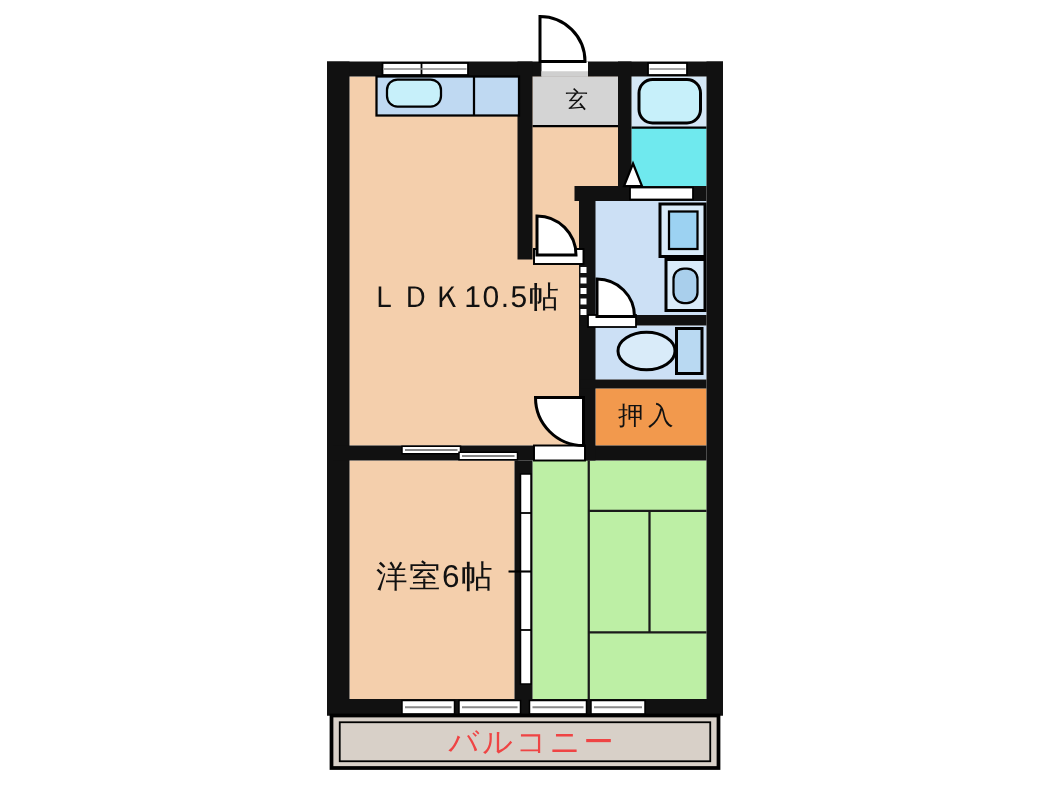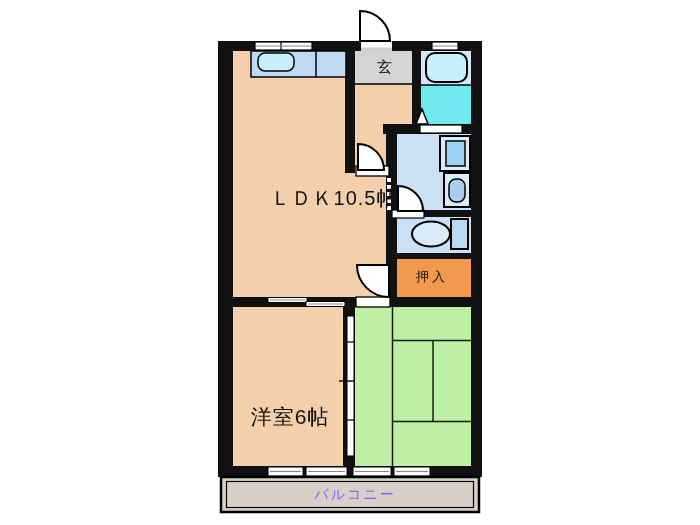--- a/index.html
+++ b/index.html
@@ -13,25 +13,25 @@
   .floor-gray{fill:var(--genkan_gray,#D4D4D4);}
   .floor-orange{fill:var(--closet_orange,#F2994D);}
   .floor-blue{fill:var(--wet_blue,#CCE0F5);}
   .bath-upper{fill:var(--bath_light,#D4E7F6);}
   .bath-floor{fill:var(--bath_cyan,#6FE9EE);}
   .balcony{fill:var(--balcony_gray,#D8D0C8);}
   .white{fill:#fff;}
   .ln{stroke:#000;fill:none;}
   .label{position:absolute;transform:translate(-50%,-50%);color:#111;white-space:nowrap;
          font-weight:500;letter-spacing:1px;}
-  .lbl-ldk{font-size:20px;margin-left:24px;}
-  .lbl-room{font-size:21px;margin-top:33px;}
+  .lbl-ldk{font-size:20px;}
+  .lbl-room{font-size:21px;}
   .lbl-small{font-size:15px;}
-  .lbl-oshiire{font-size:13px;letter-spacing:3px;}
-  .lbl-balcony{font-size:14px;color:#8b5cf6;letter-spacing:2px;}
+  .lbl-oshiire{font-size:17px;letter-spacing:3px;}
+  .lbl-balcony{font-size:20px;color:#ef4444;letter-spacing:2px;}
 </style>
 </head>
 <body>
 
 <div id="stage">
 <svg id="plan-svg" width="700" height="525" viewBox="0 0 700 525">
 
   <rect class="floor-beige" x="233" y="51" width="163" height="246"></rect>
   <rect class="floor-beige" x="355" y="51" width="57" height="73"></rect>
   <rect class="floor-gray" x="355" y="51" width="57" height="33"></rect>

